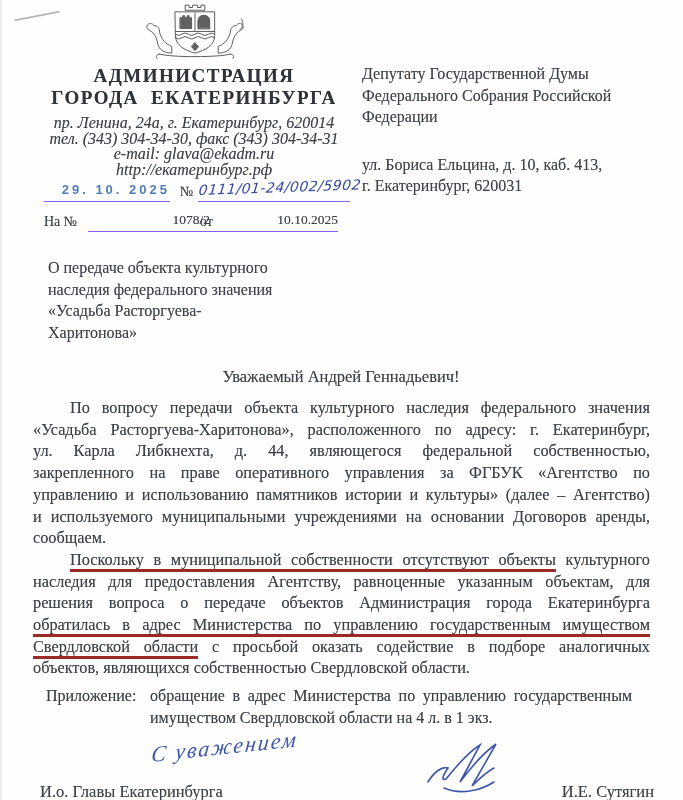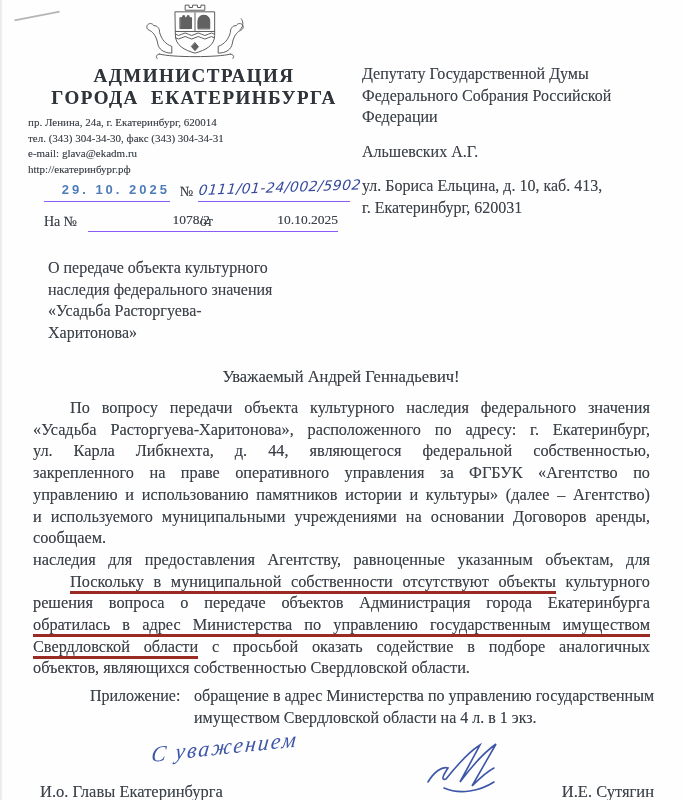--- a/index.html
+++ b/index.html
@@ -11,22 +11,22 @@
     text-shadow:0 0 .4px rgba(55,60,66,.45);
   }
   .page::before{content:""; position:absolute; left:0; top:0; bottom:0; width:3px;
     background:linear-gradient(90deg, rgba(120,120,120,.18), rgba(120,120,120,0)); pointer-events:none;}
   .scratch{position:absolute; left:14px; top:15px; width:46px; height:1.5px;
     background:#b5b5b5; transform:rotate(-11deg);}
   .emblem{position:absolute; left:126px; top:2px; width:138px; height:57px;}
   .org-title{position:absolute; left:28px; top:65px; width:332px; text-align:center;
     font-weight:bold; font-size:19px; line-height:22px; letter-spacing:1.5px;
     word-spacing:6px; color:#2e343a;}
-  .org-address{position:absolute; left:28px; top:115px; width:332px; text-align:left;
-    font-size:11px; line-height:15.5px; color:#3c424a;}
+  .org-address{position:absolute; left:28px; top:115px; width:332px; text-align:center;
+    font-size:16px; line-height:15.5px; color:#3c424a;font-style:italic;}
   
   .reg{position:absolute; left:40px; top:180px; width:330px; height:60px; font-size:13.5px; color:#3c424a;}
   .reg .fld{position:absolute; border-bottom:1px solid #8b5cf6; text-align:right;}
   .reg .lbl{position:absolute; font-size:14px;}
   .fld-date{left:4px; top:2px; width:126px; height:19px;}
   .stamp{font-family:"Liberation Sans","DejaVu Sans",sans-serif; font-weight:bold;
     font-size:13px; letter-spacing:3px; color:var(--stamp-blue,#4d7cb8); text-shadow:none;}
   .lbl-no{left:140px; top:4px;}
   .fld-num{left:158px; top:2px; width:152px; height:19px; overflow:visible; white-space:nowrap;}
   .hand-num{display:inline-block; font-family:"DejaVu Sans",sans-serif; font-style:italic;
@@ -43,21 +43,21 @@
   .recipient .line.blank, .subject .line.blank{height:13px; line-height:13px;}
   
   .salutation{position:absolute; left:33px; top:367px; width:616px; text-align:center; font-size:16.5px;}
   .body-text{position:absolute; left:33px; top:397px; width:617px; font-size:16.3px; line-height:21.7px;}
   .bline{text-align:justify; text-align-last:justify;}
   .bline.last{text-align-last:left;}
   .bline.indent{text-indent:37px;}
   .redline{border-bottom:3px solid var(--red-mark,#992b24);}
   
   .attachment{position:absolute; left:46px; top:685px; width:606px; display:flex; font-size:16px; line-height:22px;}
-  .attach-label{flex:0 0 104px;margin-left:44px;}
+  .attach-label{flex:0 0 104px;}
   .attach-lines{width:482px;}
   .attach-lines .line:first-child{text-align:justify; text-align-last:justify;}
   
   .hand-closing{position:absolute; left:150px; top:742px; font-size:22px; font-style:italic;
     letter-spacing:2px; color:var(--signature-blue,#3d56a8);
     transform:rotate(-6deg) skewX(-12deg); transform-origin:left bottom; text-shadow:none;}
   .signature{position:absolute; left:422px; top:738px; width:130px; height:62px;}
   .sig-row{position:absolute; left:40px; top:782px; width:614px; display:flex;
     justify-content:space-between; font-size:16.5px; color:#3d434b;}
 </style>
@@ -114,21 +114,20 @@
     <div class="fld fld-rdate">
       <span>10.10.2025</span>
     </div>
   </div>
 
   <div class="recipient">
       <div class="line">Депутату Государственной Думы</div>
       <div class="line">Федерального Собрания Российской</div>
       <div class="line">Федерации</div>
       <div class="line blank">&nbsp;</div>
-      <div class="line">Альшевских А.Г.</div>
       <div class="line blank">&nbsp;</div>
       <div class="line">ул. Бориса Ельцина, д. 10, каб. 413,</div>
       <div class="line">г. Екатеринбург, 620031</div>
       <div class="line blank">&nbsp;</div>
     </div>
 
   <div class="subject">
       <div class="line">О передаче объекта культурного</div>
       <div class="line">наследия федерального значения</div>
       <div class="line">«Усадьба Расторгуева-</div>
@@ -138,22 +137,22 @@
   <div class="salutation">Уважаемый Андрей Геннадьевич!</div>
 
   <div class="body-text">
       <div class="bline indent"><span>По вопросу передачи объекта культурного наследия федерального значения</span></div>
       <div class="bline"><span>«Усадьба Расторгуева-Харитонова», расположенного по адресу: г. Екатеринбург,</span></div>
       <div class="bline"><span>ул. Карла Либкнехта, д. 44, являющегося федеральной собственностью,</span></div>
       <div class="bline"><span>закрепленного на праве оперативного управления за ФГБУК «Агентство по</span></div>
       <div class="bline"><span>управлению и использованию памятников истории и культуры» (далее – Агентство)</span></div>
       <div class="bline"><span>и используемого муниципальными учреждениями на основании Договоров аренды,</span></div>
       <div class="bline last"><span>сообщаем.</span></div>
+      <div class="bline indent"><span class="redline">Поскольку в муниципальной собственности отсутствуют объекты</span><span> культурного</span></div>
       <div class="bline"><span>наследия для предоставления Агентству, равноценные указанным объектам, для</span></div>
-      <div class="bline indent"><span class="redline">Поскольку в муниципальной собственности отсутствуют объекты</span><span> культурного</span></div>
       <div class="bline"><span>решения вопроса о передаче объектов Администрация города Екатеринбурга</span></div>
       <div class="bline"><span class="redline">обратилась в адрес Министерства по управлению государственным имуществом</span></div>
       <div class="bline"><span class="redline">Свердловской области</span><span> с просьбой оказать содействие в подборе аналогичных</span></div>
       <div class="bline last"><span>объектов, являющихся собственностью Свердловской области.</span></div>
     </div>
 
   <div class="attachment">
     <div class="attach-label">Приложение:</div>
     <div class="attach-lines">
         <div class="line">обращение в адрес Министерства по управлению государственным</div>

